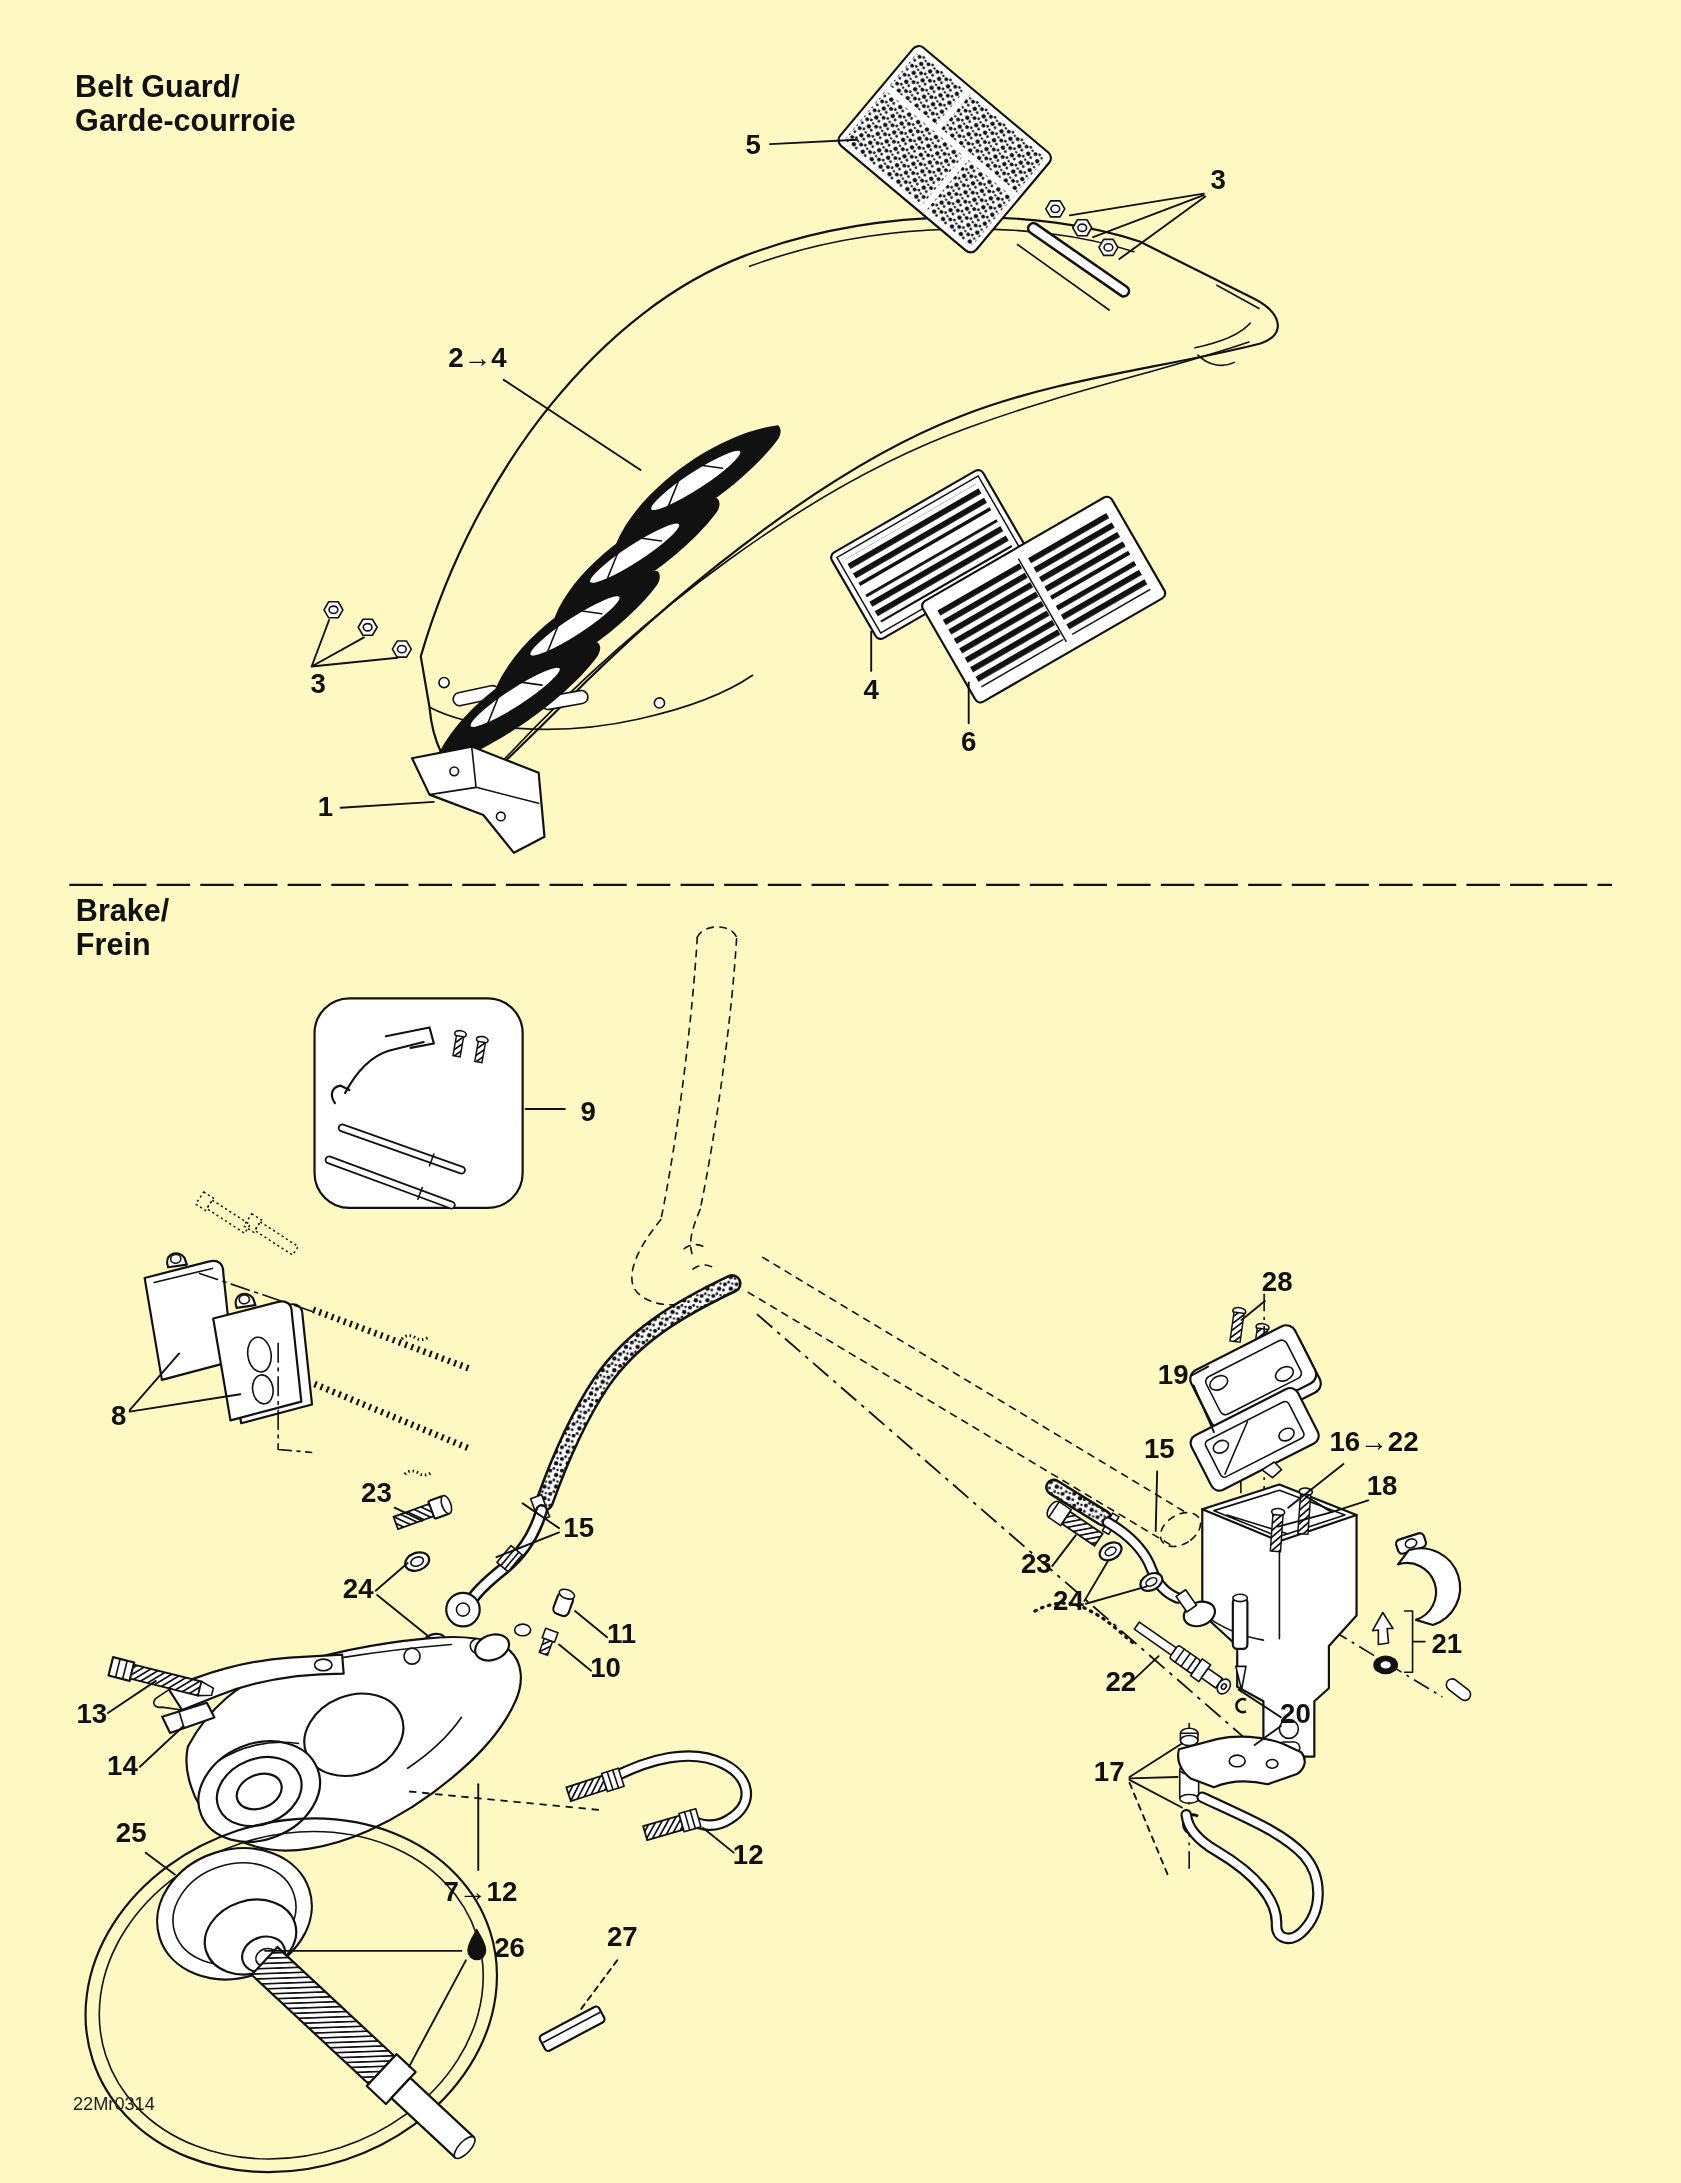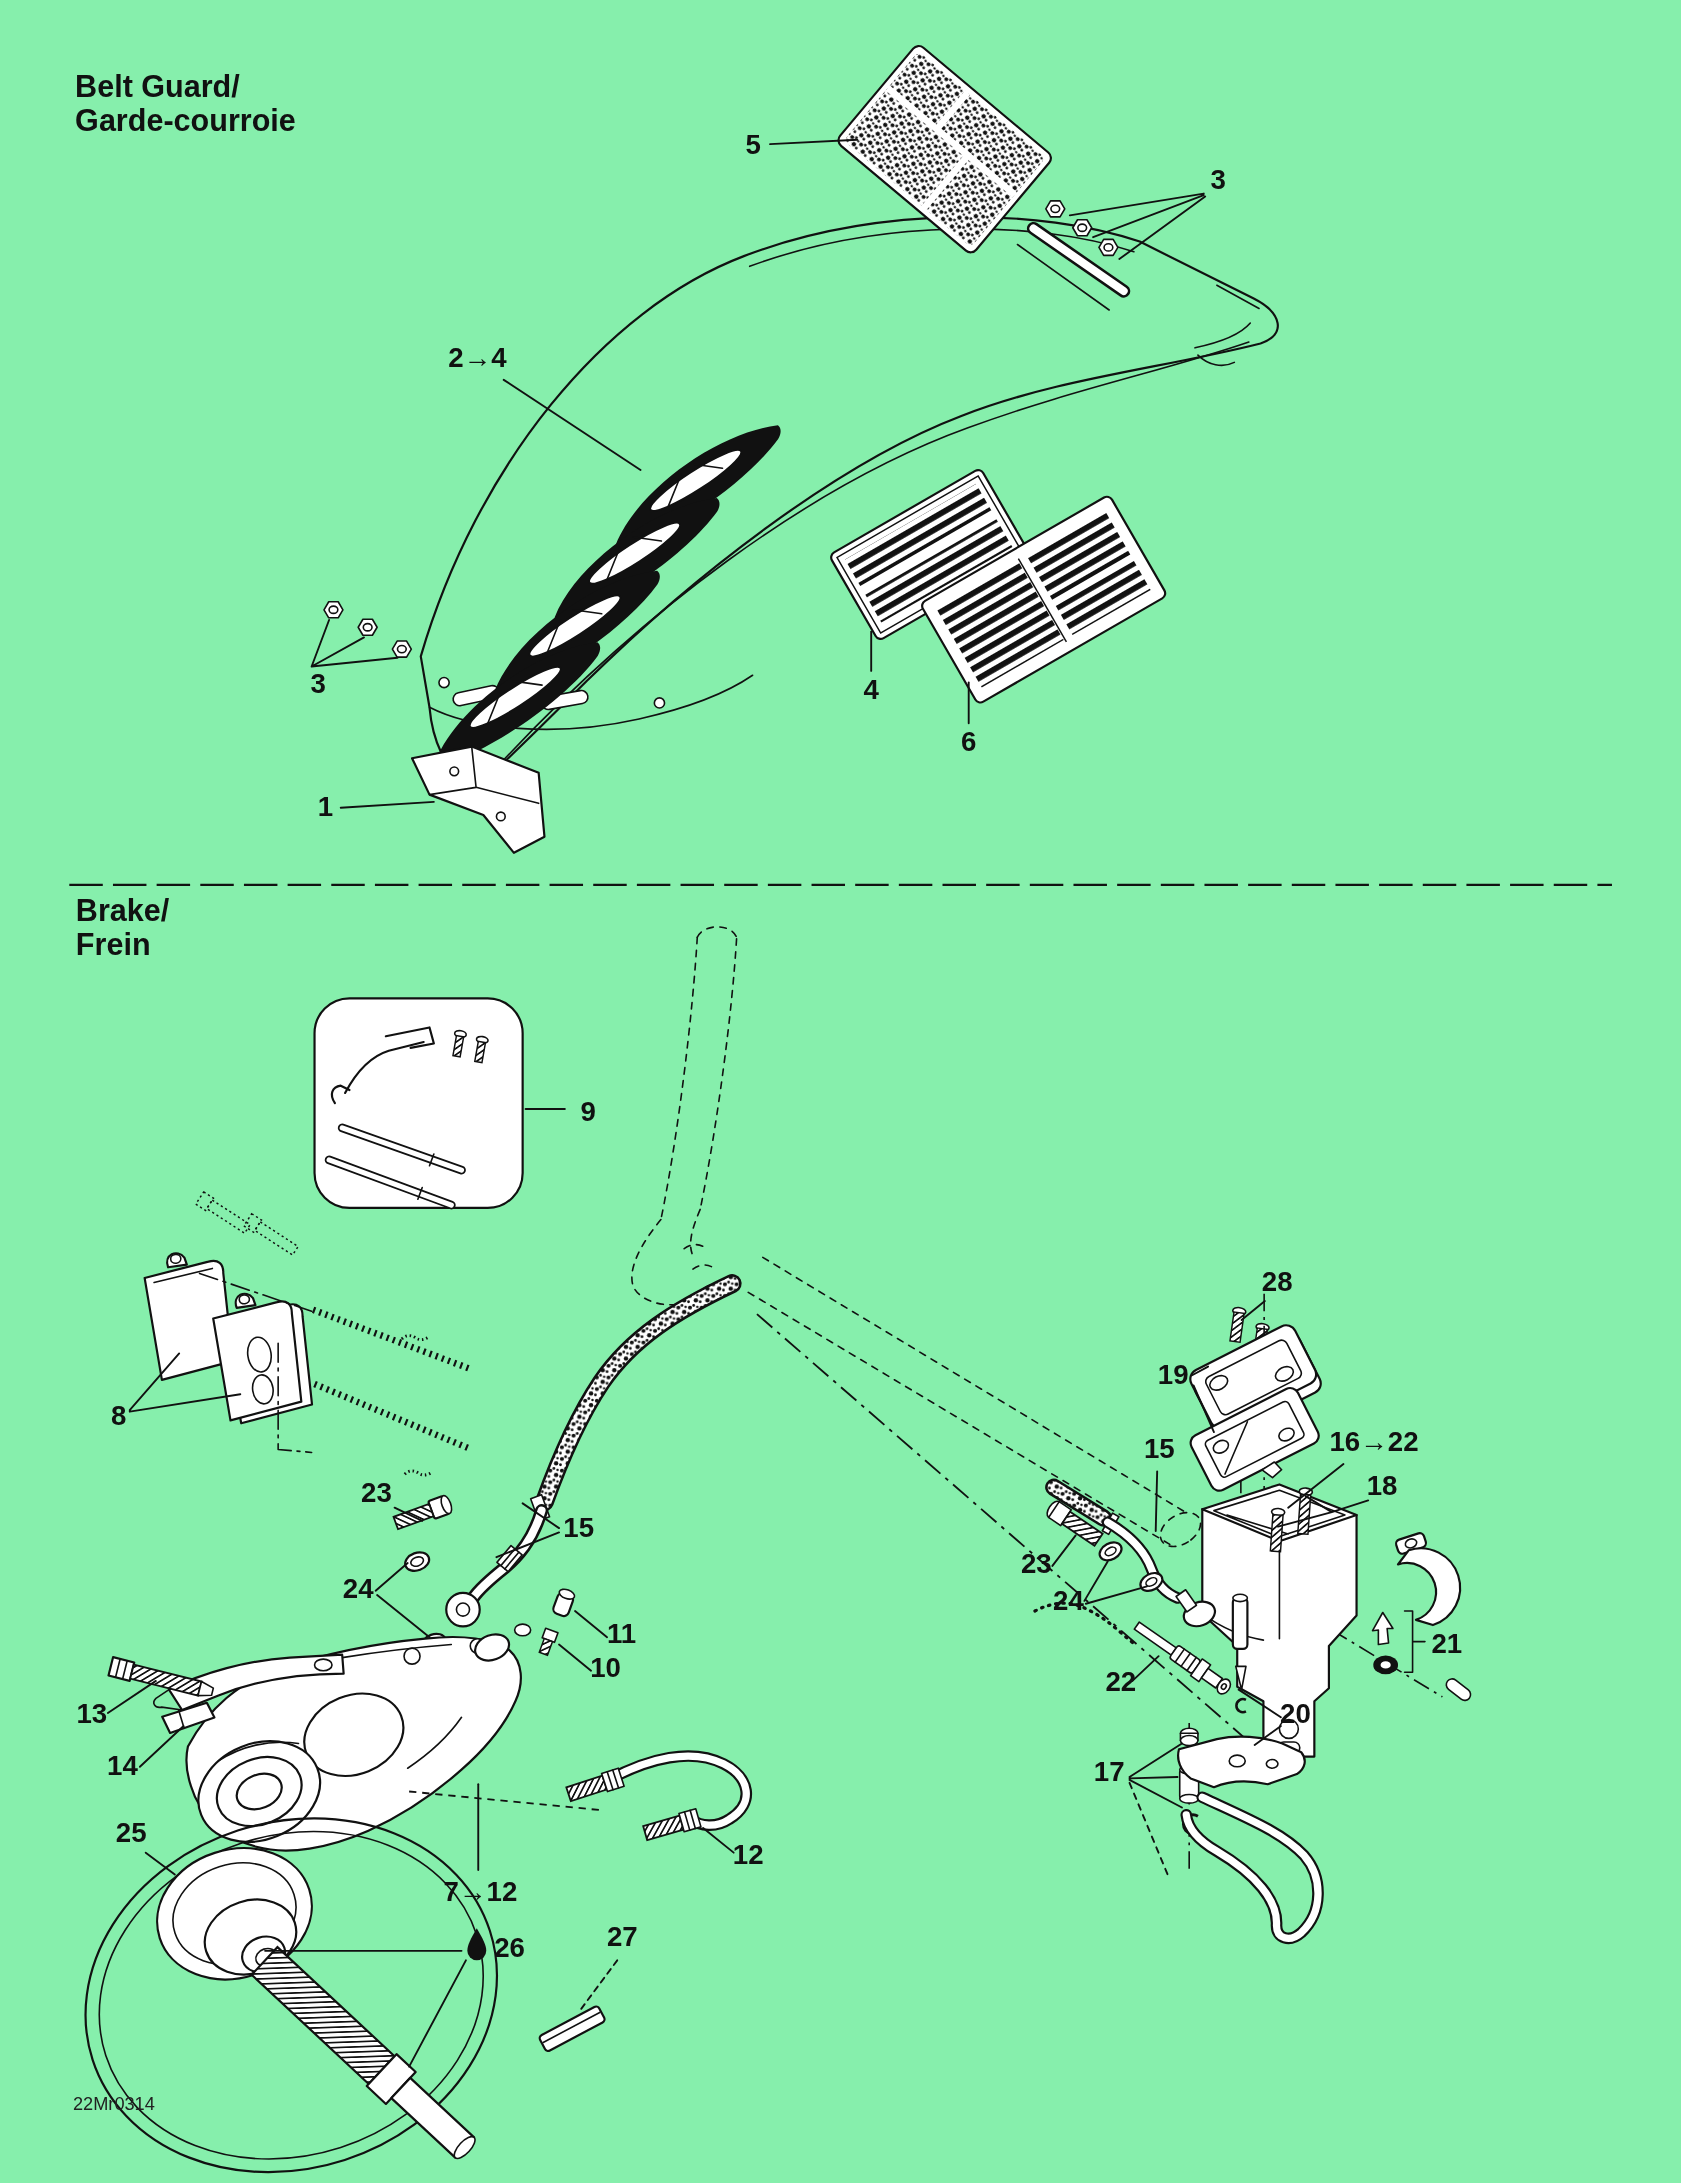--- a/index.html
+++ b/index.html
@@ -1,16 +1,16 @@
 <!DOCTYPE html>
 <html style="font-size:11.6px"><head>
 <meta charset="utf-8">
 <style>
   html,body{margin:0;padding:0;background:#fff;}
-  #page{position:relative;width:1682px;height:2183px;background:#86efac;overflow:hidden;}
+  #page{position:relative;width:1682px;height:2183px;background:#fef9c3;overflow:hidden;}
   svg{display:block;}
   .title{font-family:"Liberation Sans","DejaVu Sans",sans-serif;font-weight:bold;font-size:42px;fill:#111;}
   .callout{font-family:"Liberation Sans","DejaVu Sans",sans-serif;font-weight:bold;font-size:38px;fill:#111;text-anchor:middle;}
   .code{font-family:"Liberation Sans","DejaVu Sans",sans-serif;font-size:25px;fill:#222;}
   .ln{stroke:#111;fill:none;stroke-width:3;stroke-linecap:round;stroke-linejoin:round;}
   .ln2{stroke:#111;fill:none;stroke-width:2.2;stroke-linecap:round;stroke-linejoin:round;}
   .fw{fill:#fff;stroke:#111;stroke-width:3;stroke-linejoin:round;}
   .fw2{fill:#fff;stroke:#111;stroke-width:2.2;stroke-linejoin:round;}
   .fb{fill:#111;stroke:none;}
   .lead{stroke:#111;stroke-width:2.6;fill:none;stroke-linecap:round;}

